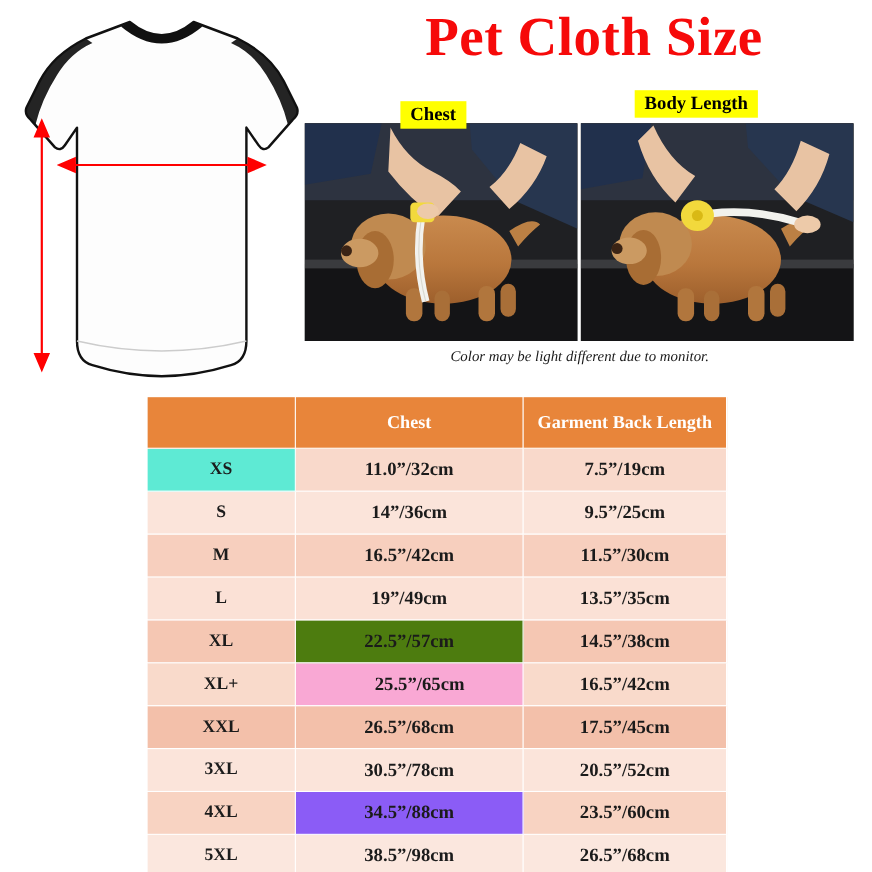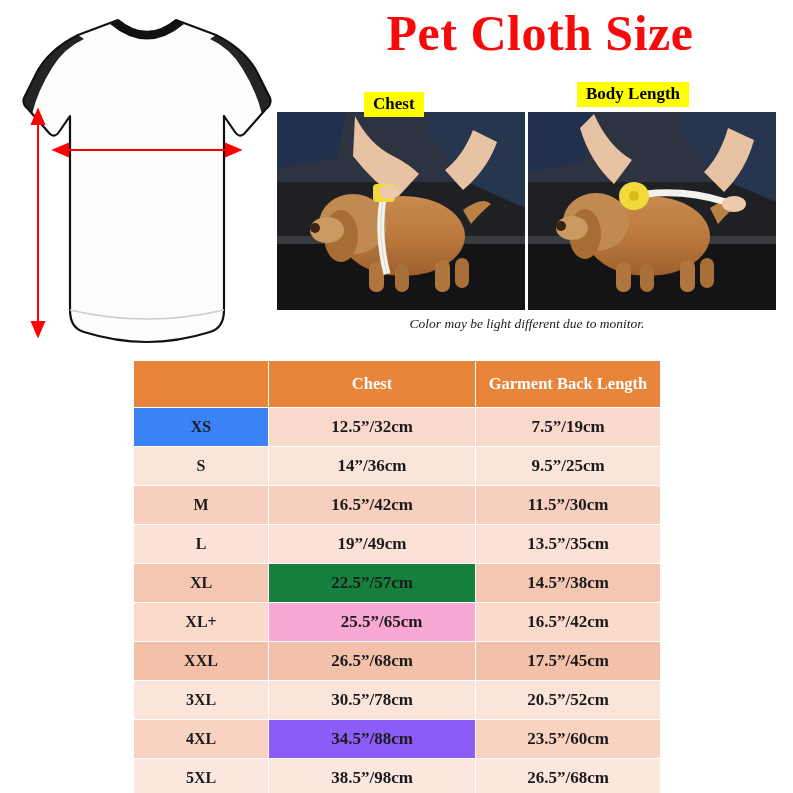--- a/index.html
+++ b/index.html
@@ -262,42 +262,42 @@
   </colgroup>
   <thead>
     <tr>
       <th></th>
       <th>Chest</th>
       <th>Garment Back Length</th>
     </tr>
   </thead>
   <tbody id="table-body">
       <tr>
-        <td class="size-cell" style="background: #3b82f6;">XS</td>
-        <td class="val-cell" style="background: rgb(249, 217, 203);">12.5”/32cm</td>
+        <td class="size-cell" style="background: #5eead4;">XS</td>
+        <td class="val-cell" style="background: rgb(249, 217, 203);">11.0”/32cm</td>
         <td class="val-cell" style="background: rgb(249, 217, 203);">7.5”/19cm</td>
       </tr>
       <tr>
         <td class="size-cell" style="background: rgb(251, 228, 218);">S</td>
         <td class="val-cell" style="background: rgb(251, 228, 218);">14”/36cm</td>
         <td class="val-cell" style="background: rgb(251, 228, 218);">9.5”/25cm</td>
       </tr>
       <tr>
         <td class="size-cell" style="background: rgb(247, 207, 190);">M</td>
         <td class="val-cell" style="background: rgb(247, 207, 190);">16.5”/42cm</td>
         <td class="val-cell" style="background: rgb(247, 207, 190);">11.5”/30cm</td>
       </tr>
       <tr>
         <td class="size-cell" style="background: rgb(251, 225, 214);">L</td>
         <td class="val-cell" style="background: rgb(251, 225, 214);">19”/49cm</td>
         <td class="val-cell" style="background: rgb(251, 225, 214);">13.5”/35cm</td>
       </tr>
       <tr>
         <td class="size-cell" style="background: rgb(245, 199, 179);">XL</td>
-        <td class="val-cell" style="background: #15803d;">22.5”/57cm</td>
+        <td class="val-cell" style="background: #4d7c0f;">22.5”/57cm</td>
         <td class="val-cell" style="background: rgb(245, 199, 179);">14.5”/38cm</td>
       </tr>
       <tr>
         <td class="size-cell" style="background: rgb(249, 218, 203); margin-left: 38px;">XL+</td>
         <td class="val-cell" style="background: #f9a8d4; padding-left: 20px;">25.5”/65cm</td>
         <td class="val-cell" style="background: rgb(249, 218, 203);">16.5”/42cm</td>
       </tr>
       <tr>
         <td class="size-cell" style="background: rgb(243, 192, 170);">XXL</td>
         <td class="val-cell" style="background: rgb(243, 192, 170);">26.5”/68cm</td>

